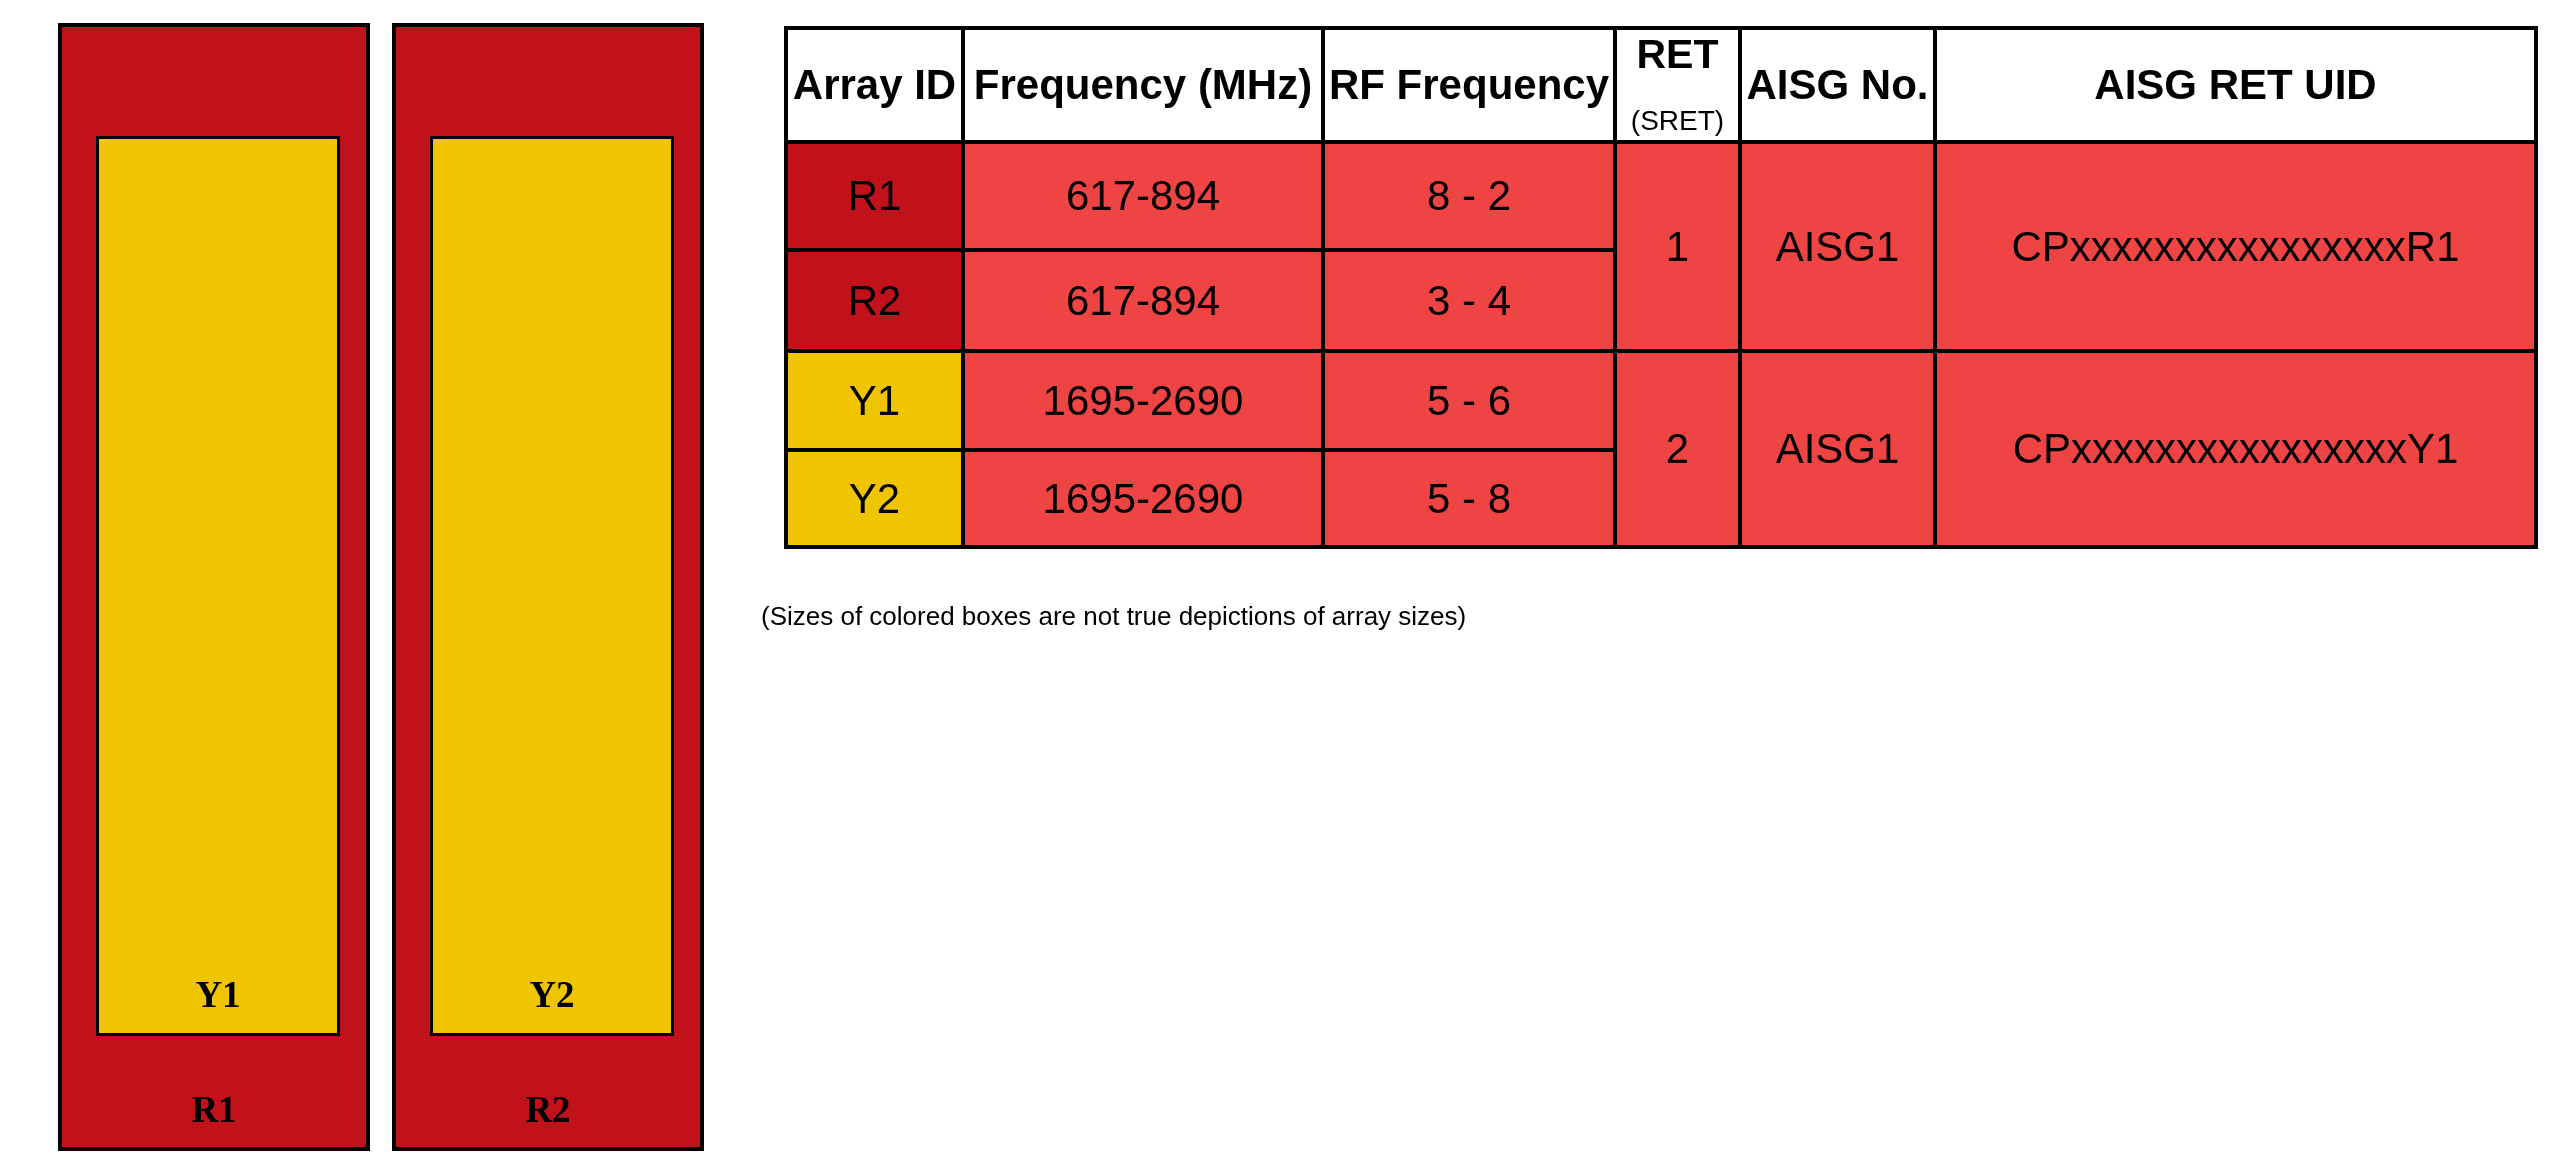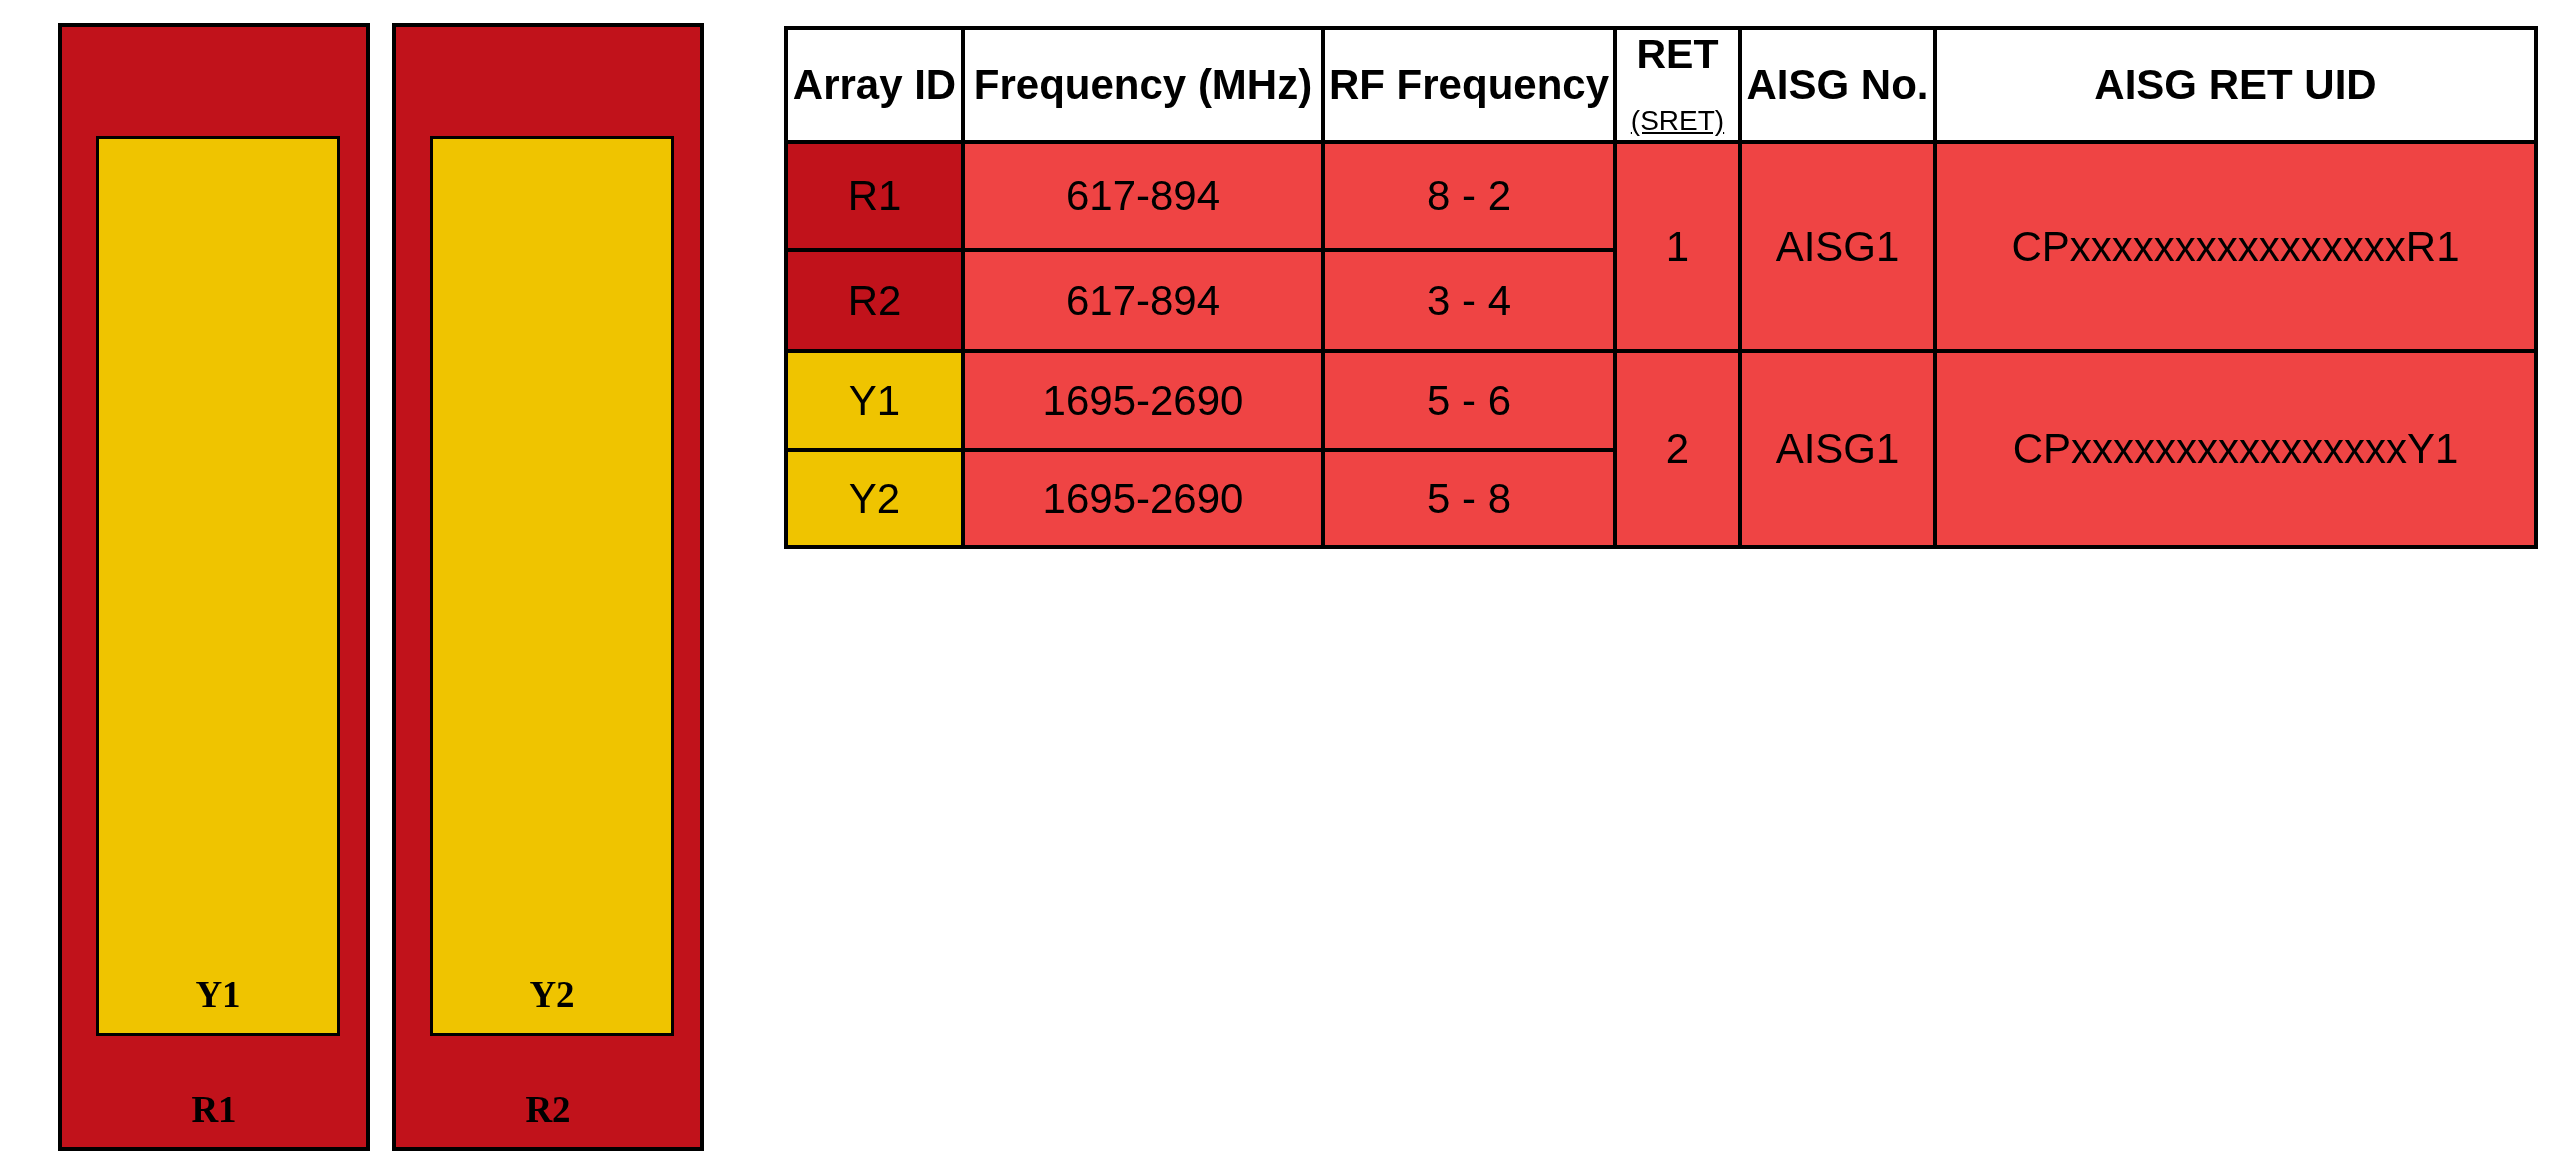--- a/index.html
+++ b/index.html
@@ -77,21 +77,21 @@
     font-weight: 600;
     font-size: 42px;
   }
   table.spec td { font-weight: 400; font-size: 42px; background: #ef4444; }
   .row-header  { height: 114px; }
   .row-1 { height: 108px; }
   .row-2 { height: 101px; }
   .row-3 { height: 99px; }
   .row-4 { height: 97px; }
   .ret-main { font-size: 41px; font-weight: 700; line-height: 1.05; }
-  .ret-sub  { font-size: 28px; font-weight: 400; margin-top: 29px; text-decoration: underline; }
+  .ret-sub  { font-size: 28px; font-weight: 400; margin-top: 29px; }
   td.uid-cell { font-size: 42px; letter-spacing: 0; }
 
   
   .note {
     position: absolute;
     left: 761px;
     top: 601px;
     font-size: 26px;
     color: #000000;
     white-space: nowrap;
@@ -161,15 +161,16 @@
         <td rowspan="2" class="uid-cell">CPxxxxxxxxxxxxxxxxY1</td>
       </tr>
       <tr class="row-4">
         <td style="background-color: rgb(239, 196, 0);">Y2</td>
         <td>1695-2690</td>
         <td>5 - 8</td>
       </tr>
     </tbody>
   </table>
 
+  <div class="note">(Sizes of colored boxes are not true depictions of array sizes)</div>
 
 </div>
 
 
 </body></html>

